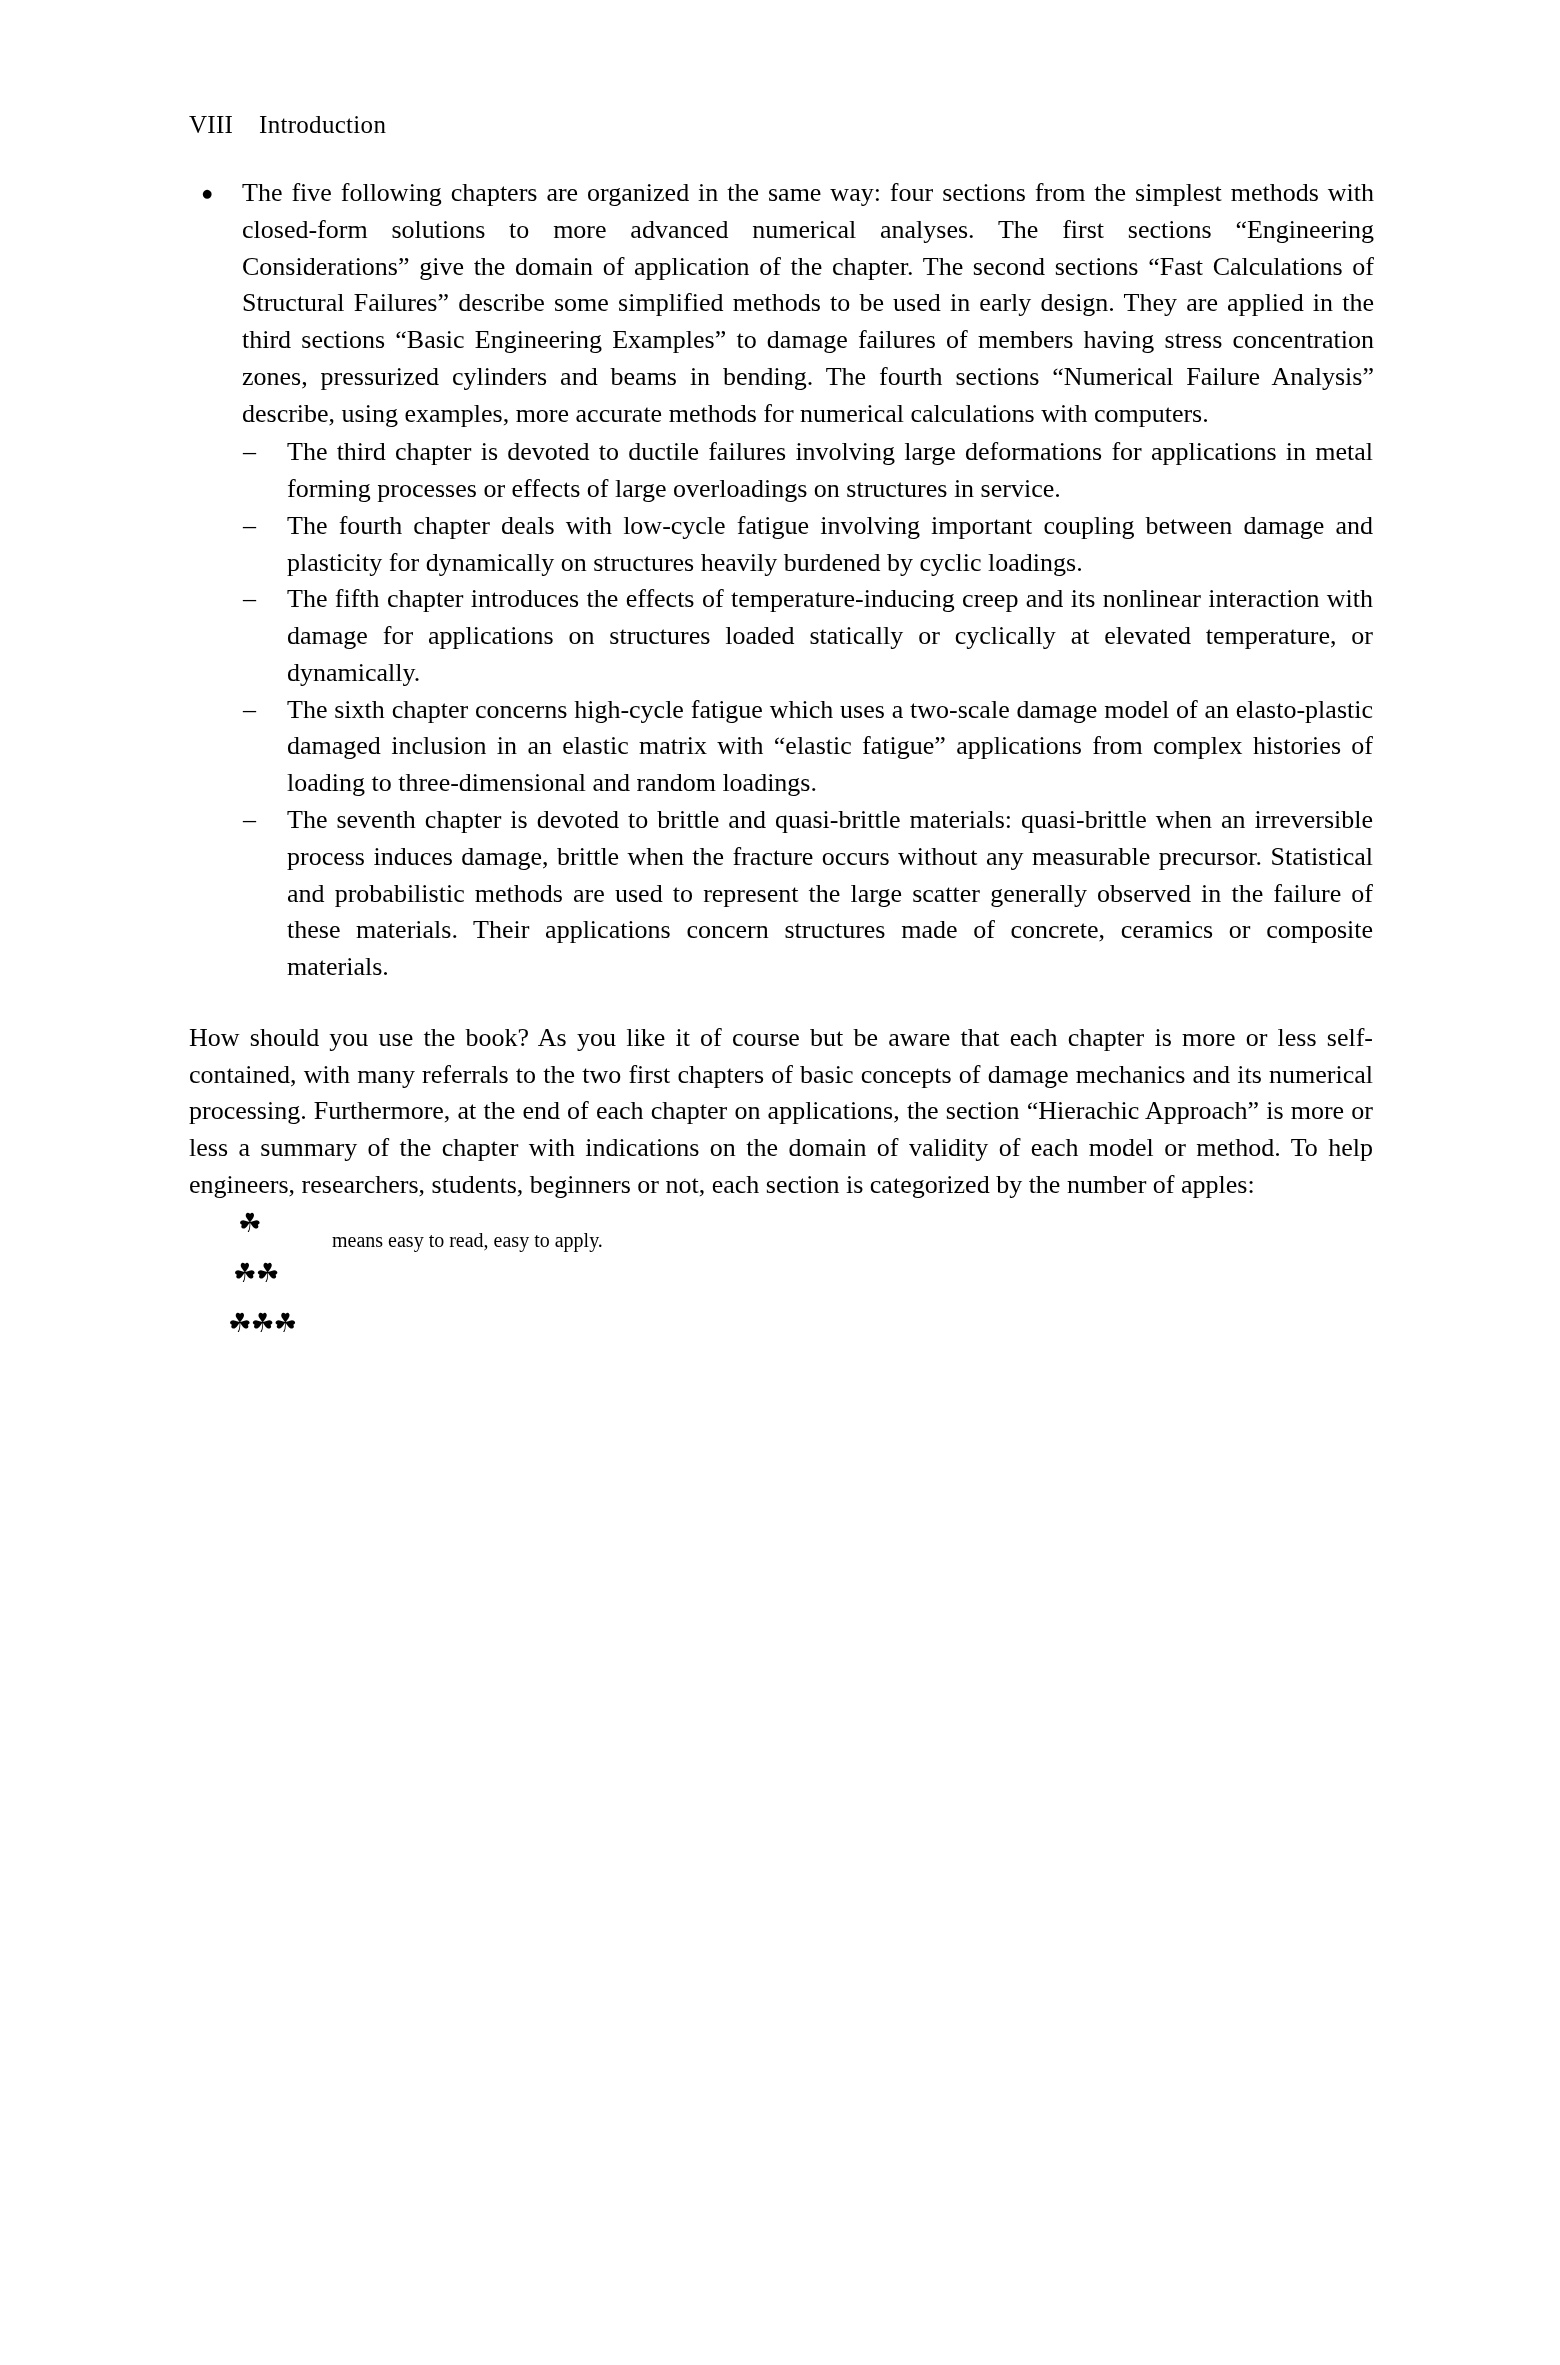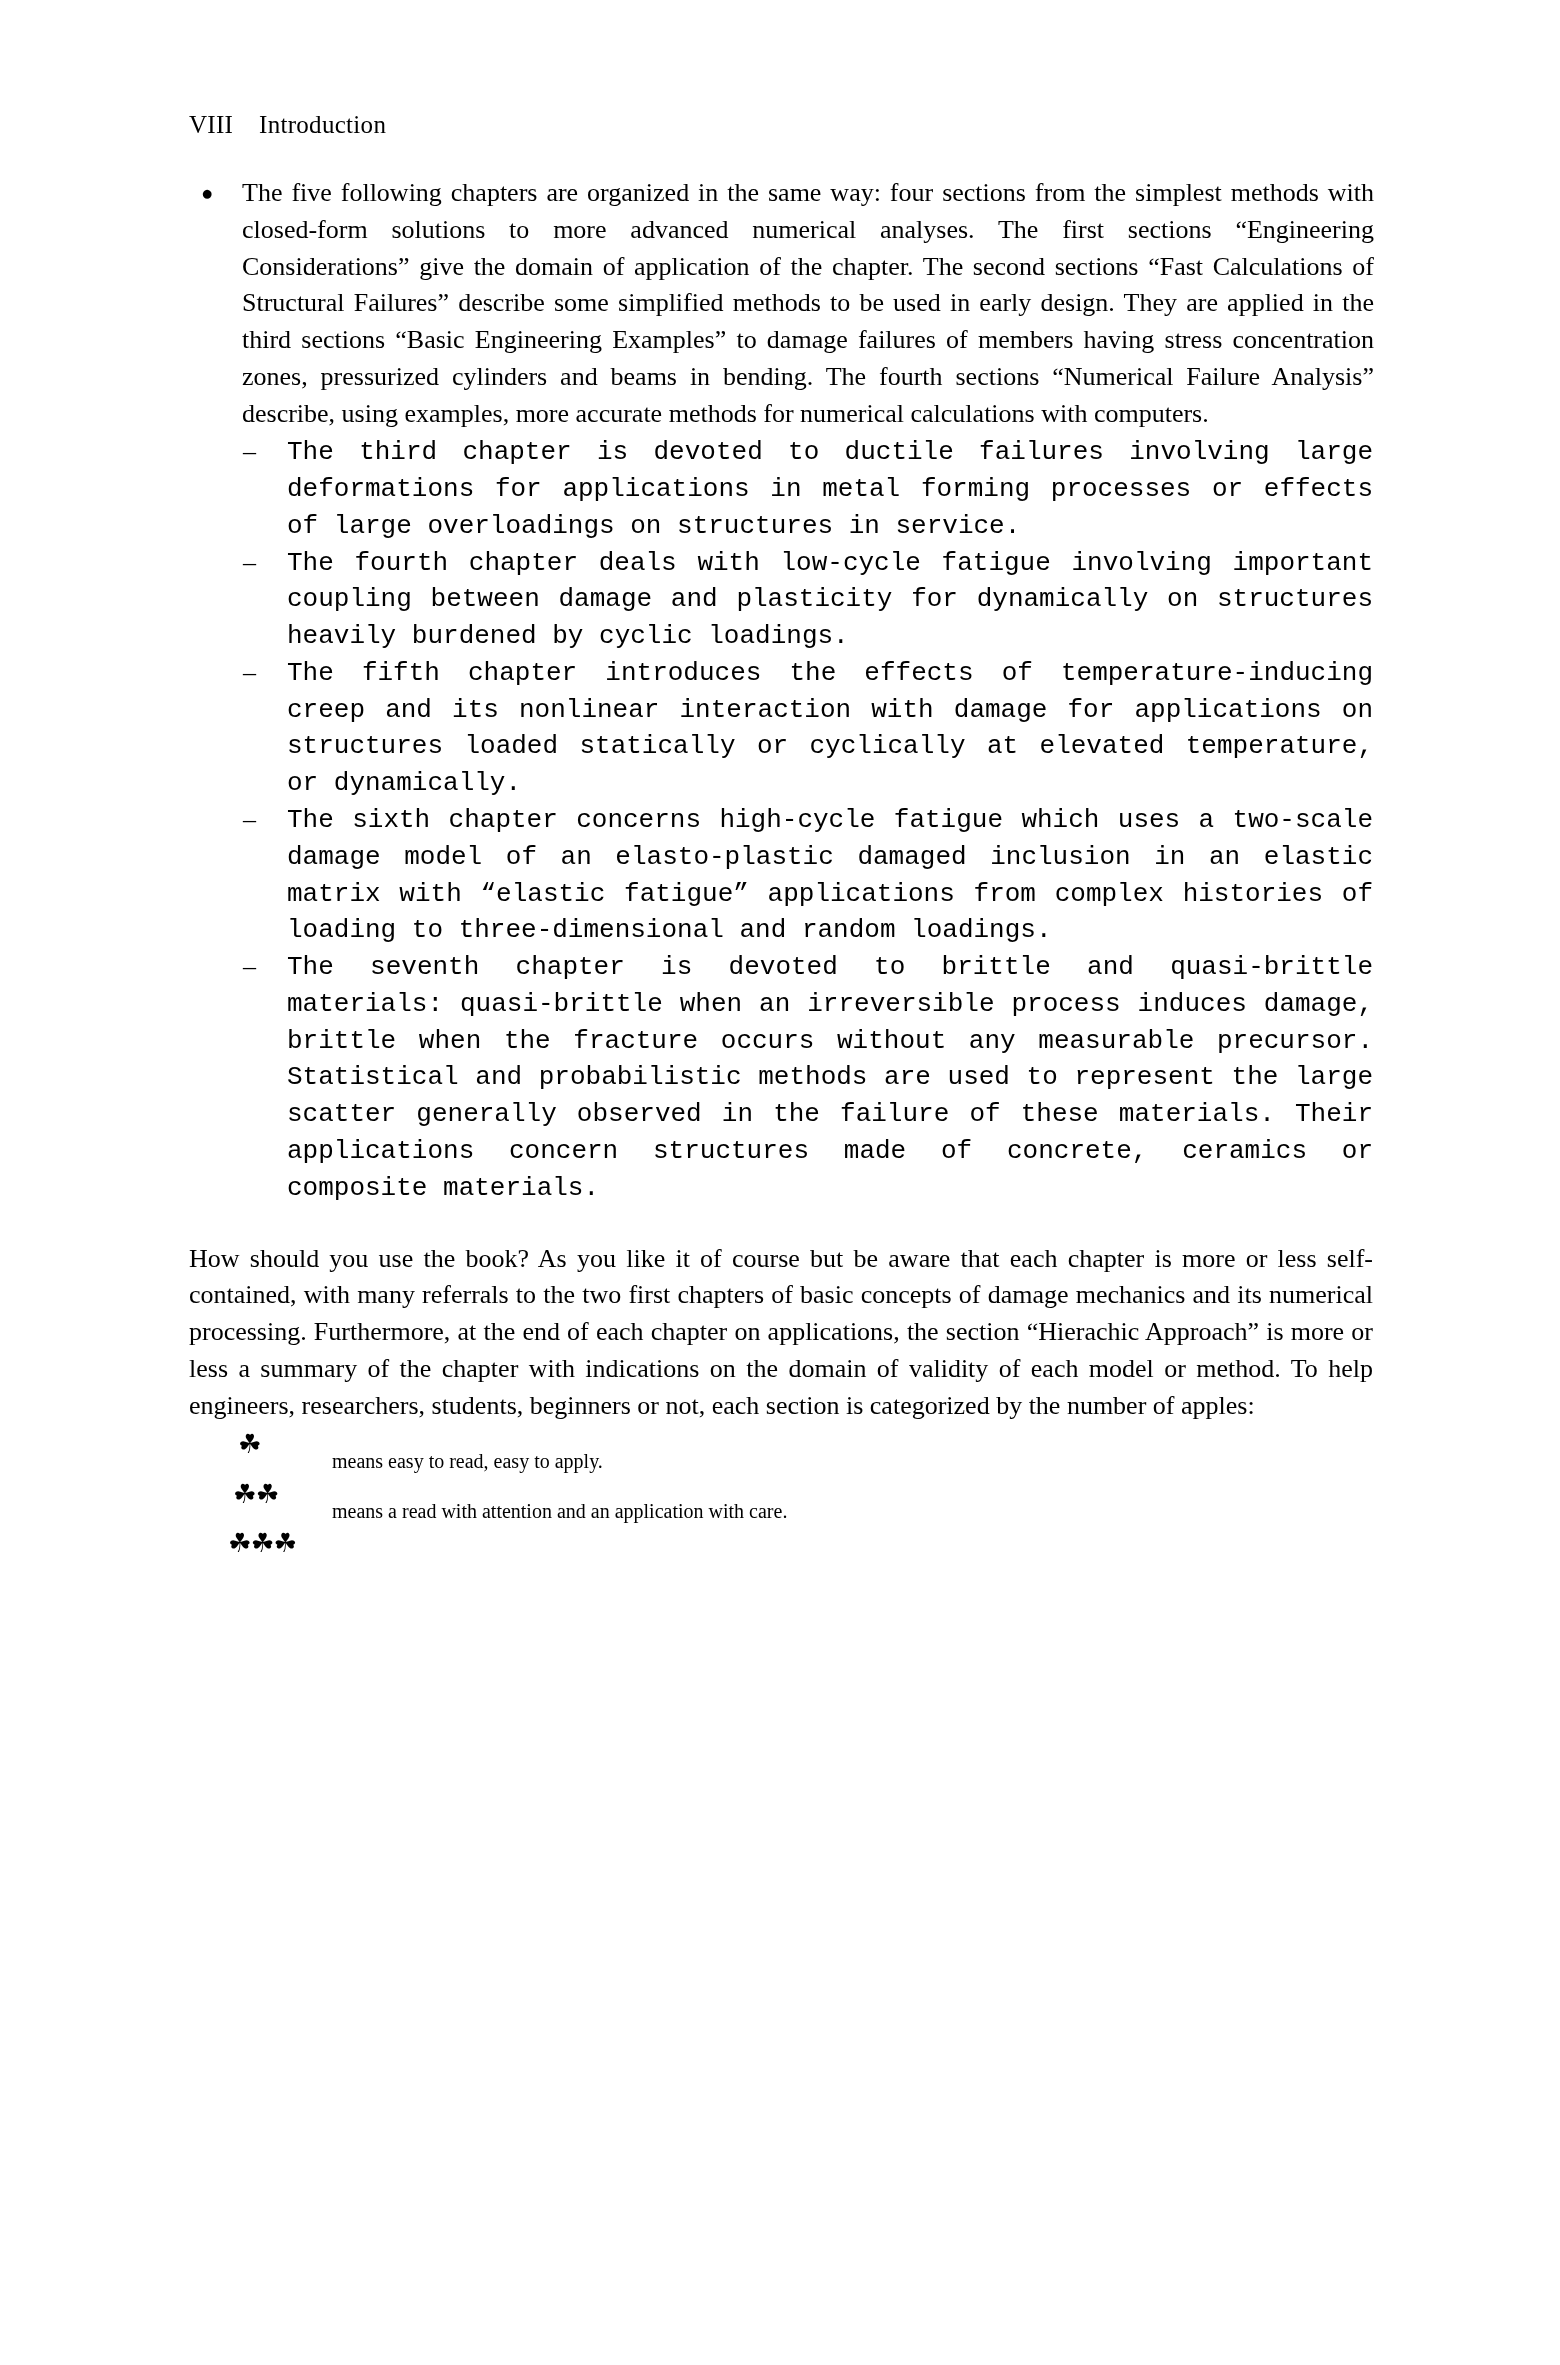--- a/index.html
+++ b/index.html
@@ -93,21 +93,20 @@
   }
   .dash-item .marker {
     position: absolute;
     left: -44px;
     top: 0;
     font-size: 26px;
     line-height: 1.415;
   }
   .dash-item p {
     width: 1086px;
-    font-family: Liberation Mono, monospace;
   }
 
   .closing {
     margin-top: 34px;
     width: 1184px;
   }
 
   
   .legend {
     margin-top: 3.4px;
@@ -192,21 +191,20 @@
 
     <div class="legend">
 
       <div class="legend-row r1">
         <span class="apples one">☘</span>
         <div class="legend-text">means easy to read, easy to apply.</div>
       </div>
 
       <div class="legend-row r2">
         <span class="apples two">☘☘</span>
-        <div class="legend-text">means a read with attention and an application with care.</div>
       </div>
 
       <div class="legend-row r3">
         <span class="apples three">☘☘☘</span>
       </div>
 
     </div>
 
   </div>
 </div>

